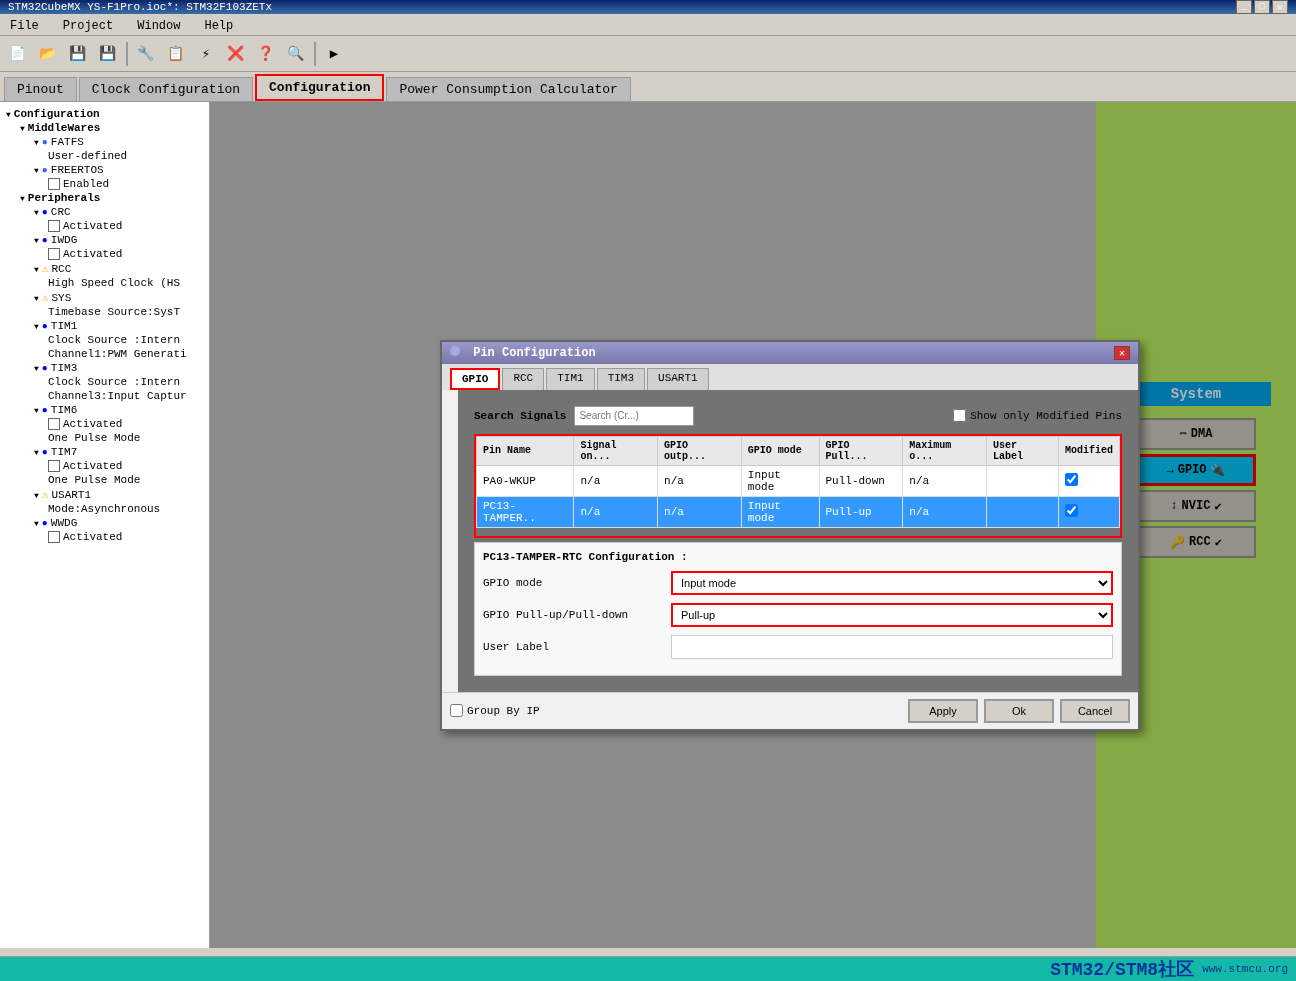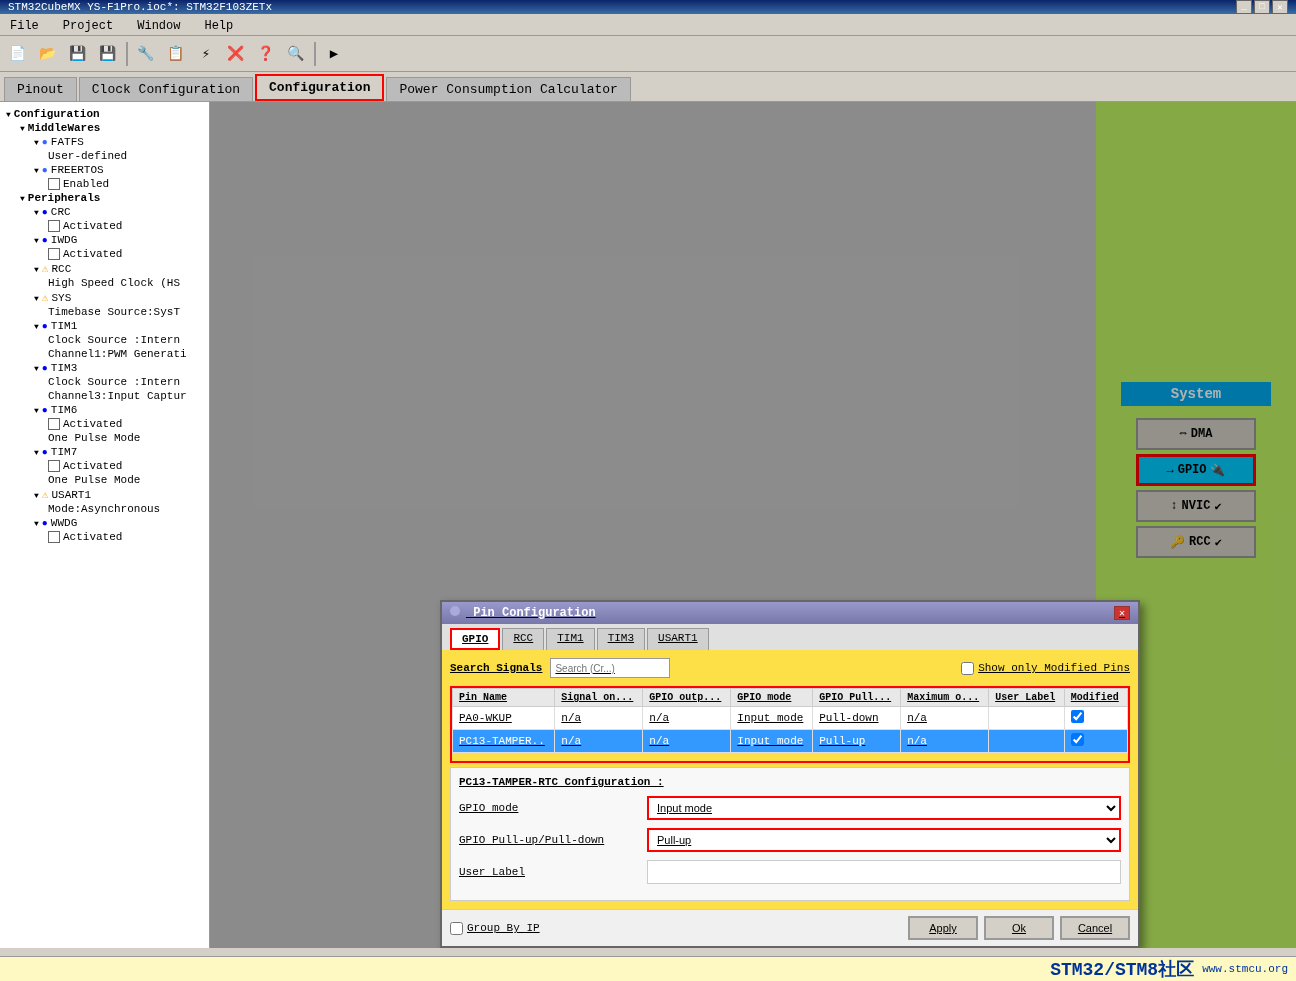--- a/index.html
+++ b/index.html
@@ -188,25 +188,24 @@
       background: #00ccff;
       border: 3px solid red;
     }
 
     
     .modal-overlay {
       position: absolute;
       top: 0; left: 0; right: 0; bottom: 0;
       background: rgba(0,0,0,0.3);
       display: flex;
-      align-items: flex-end;
+      align-items: center;
       justify-content: flex-start;
       padding-top: 20px;
       padding-left: 230px;
-      text-decoration: underline;
     }
 
     
     .dialog {
       background: #f0f0f0;
       border: 2px solid #666;
       box-shadow: 4px 4px 8px rgba(0,0,0,0.4);
       width: 700px;
     }
     .dialog-title {
@@ -258,22 +257,23 @@
     .dialog-tab.active {
       background: white;
       border-color: #666;
       font-weight: bold;
     }
     .dialog-tab.outlined-tab {
       border: 2px solid red;
     }
 
     .dialog-content {
-      padding: 8px;
-      background: #fde047;
+      padding: 16px;
+      background: #737373;
+      margin-left: 16px;
     }
 
     
     .search-area {
       display: flex;
       align-items: center;
       justify-content: space-between;
       margin-bottom: 8px;
     }
     .search-label { font-size: 11px; margin-right: 4px; font-weight: bold; }
@@ -387,21 +387,21 @@
       justify-content: center;
     }
 
     
     .status-bar {
       position: absolute;
       bottom: 0;
       left: 0;
       right: 0;
       height: 25px;
-      background: #fef9c3;
+      background: #14b8a6;
       border-top: 1px solid #999;
       display: flex;
       align-items: center;
       padding: 0 8px;
       font-size: 11px;
       justify-content: flex-end;
     }
     .stm32-logo {
       color: #003399;
       font-weight: bold;

